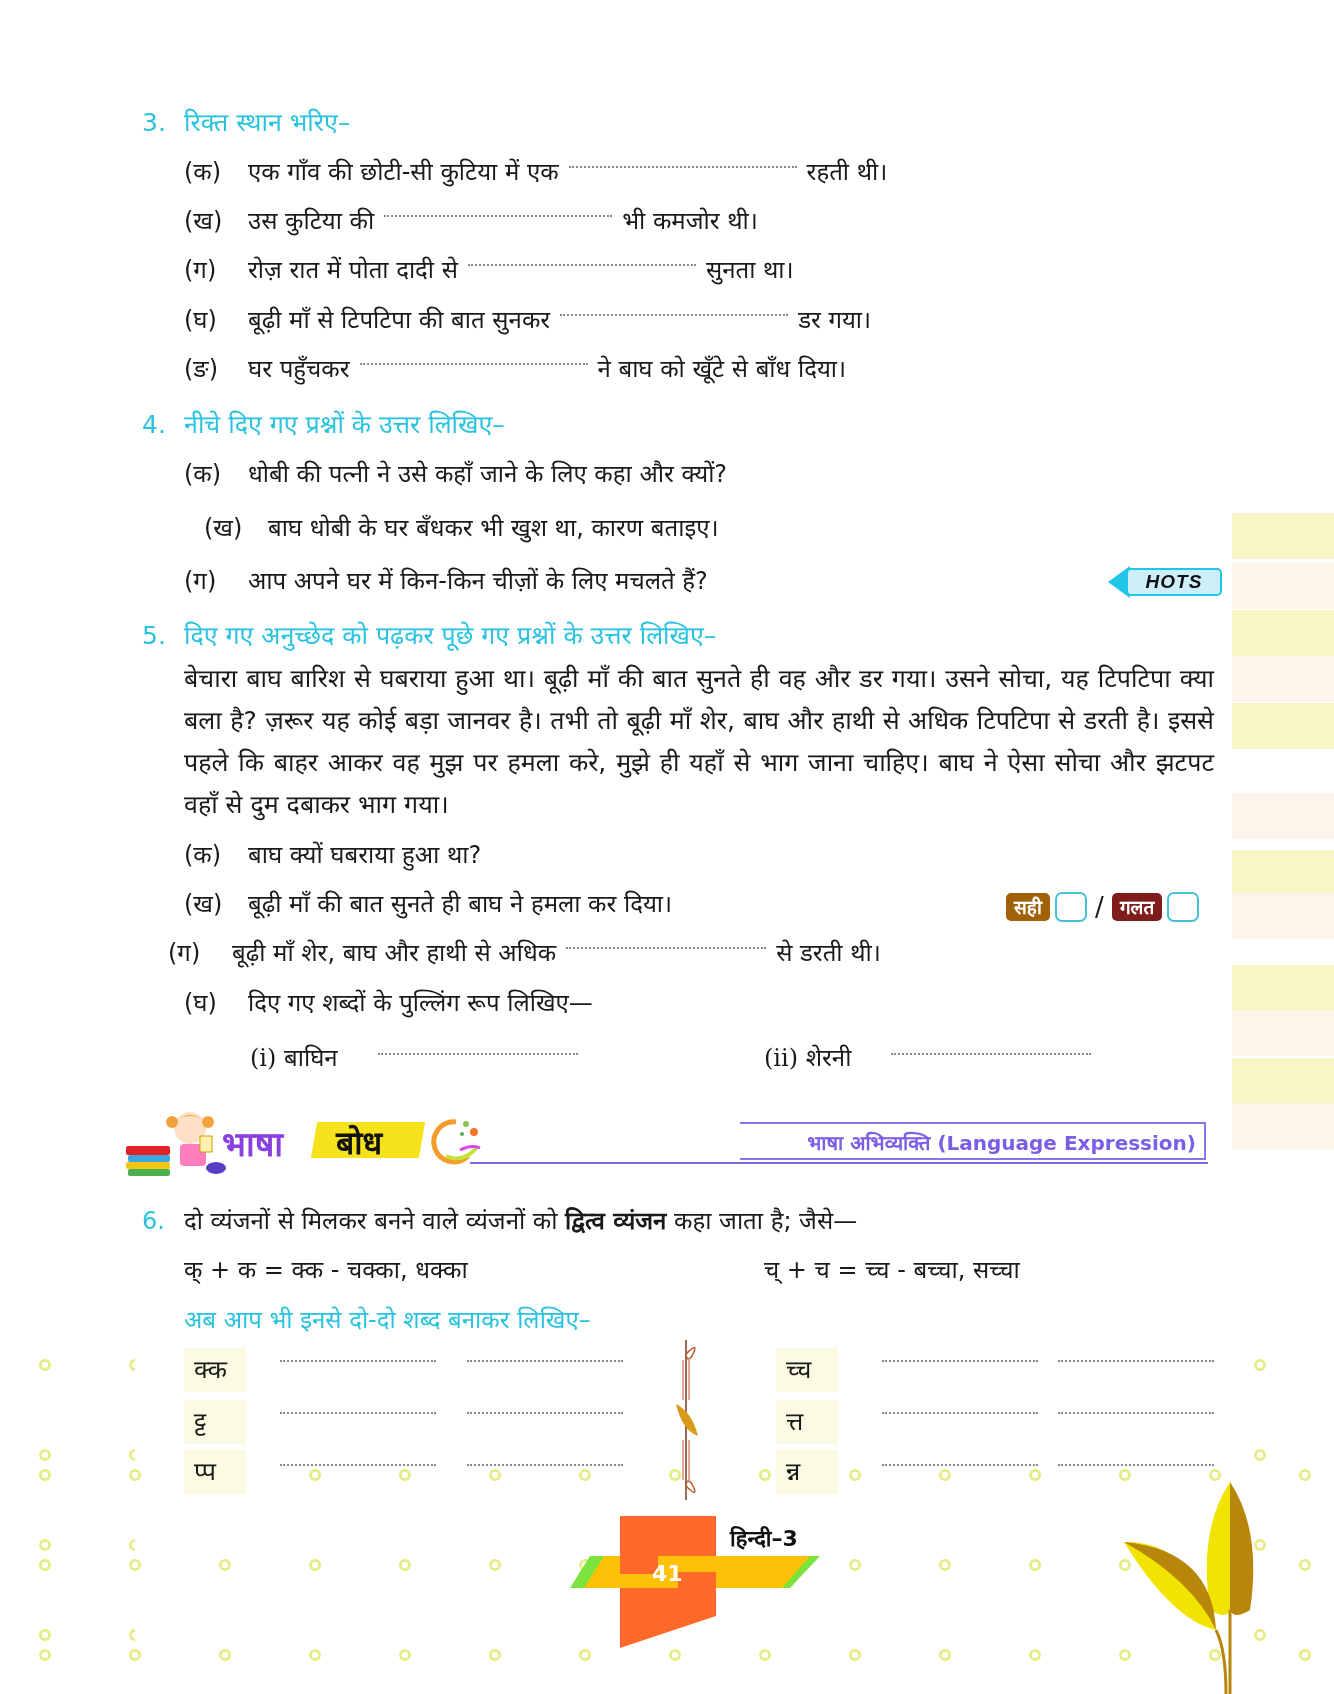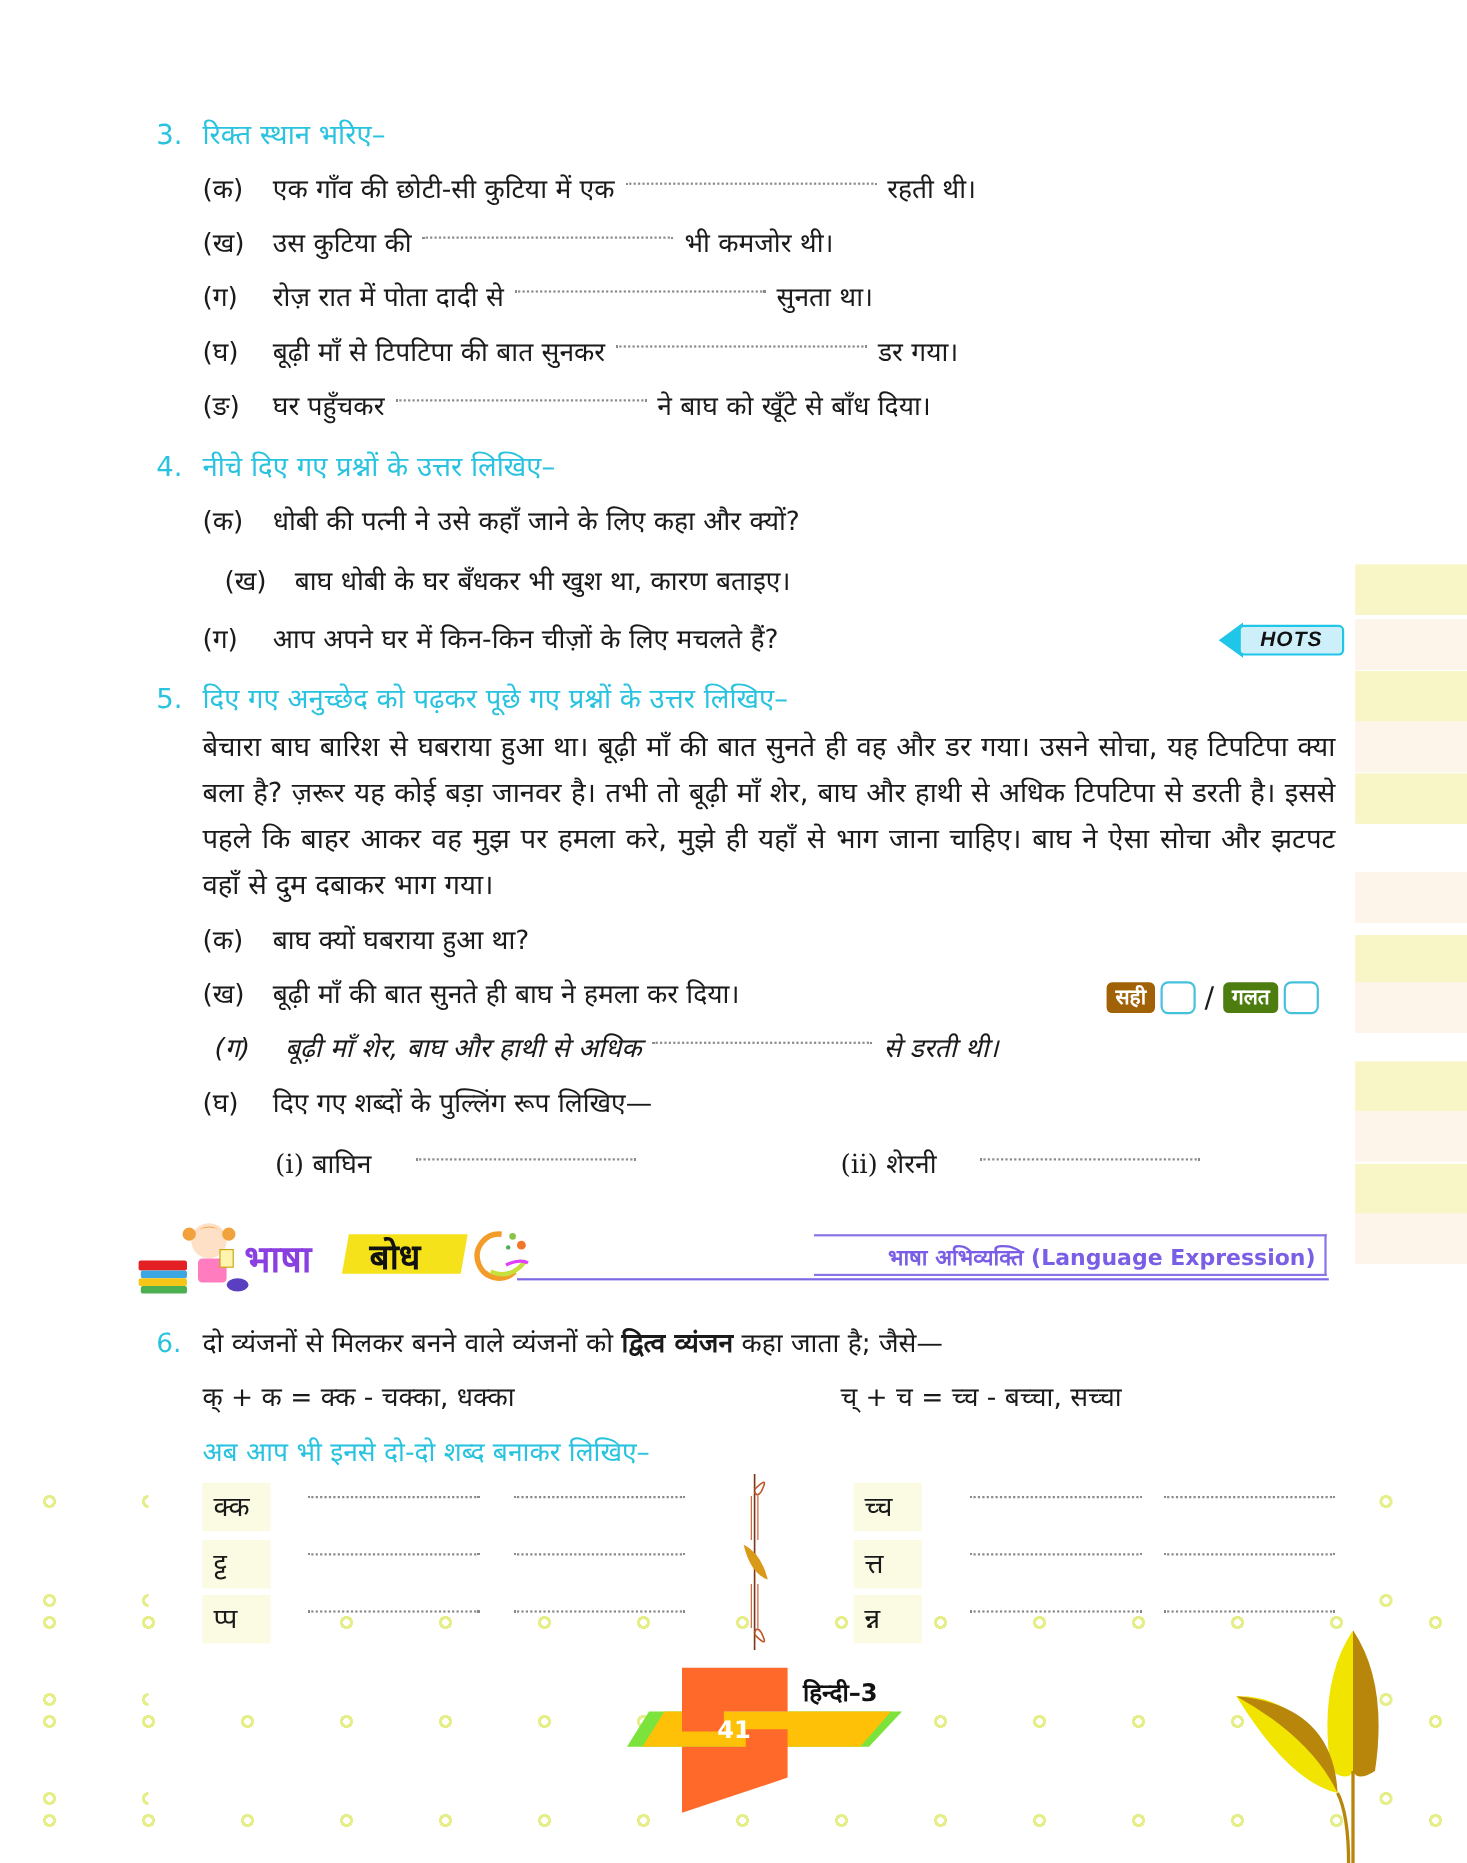--- a/index.html
+++ b/index.html
@@ -96,24 +96,24 @@
 <div class="line" style="left:184px;top:837px;">
   <span class="lbl">(क)</span><span>बाघ क्यों घबराया हुआ था?</span>
 </div>
 <div class="line" style="left:184px;top:886px;">
   <span class="lbl">(ख)</span><span>बूढ़ी माँ की बात सुनते ही बाघ ने हमला कर दिया।</span>
 </div>
 <div class="tfbox" style="left:1006px;">
   <span class="badge" style="background:#a16207;">सही</span>
   <span class="chk"></span>
   <span class="slash">/</span>
-  <span class="badge" style="background:#4d7c0f;">गलत</span>
+  <span class="badge" style="background:#7f1d1d;">गलत</span>
   <span class="chk"></span>
 </div>
-<div class="line" style="left:195px;top:935px;font-style:italic;">
+<div class="line" style="left:168px;top:935px;">
   <span class="lbl">(ग)</span><span>बूढ़ी माँ शेर, बाघ और हाथी से अधिक</span><span class="dots" style="width:200px;"></span><span>से डरती थी।</span>
 </div>
 <div class="line" style="left:184px;top:985px;">
   <span class="lbl">(घ)</span><span>दिए गए शब्दों के पुल्लिंग रूप लिखिए—</span>
 </div>
 <div class="line" style="left:250px;top:1040px;font-family:'DejaVu Serif',serif;">
   <span>(i) बाघिन</span><span class="dots" style="width:200px;margin-left:40px;"></span>
 </div>
 <div class="line" style="left:764px;top:1040px;font-family:'DejaVu Serif',serif;">
   <span>(ii) शेरनी</span><span class="dots" style="width:200px;margin-left:40px;"></span>

